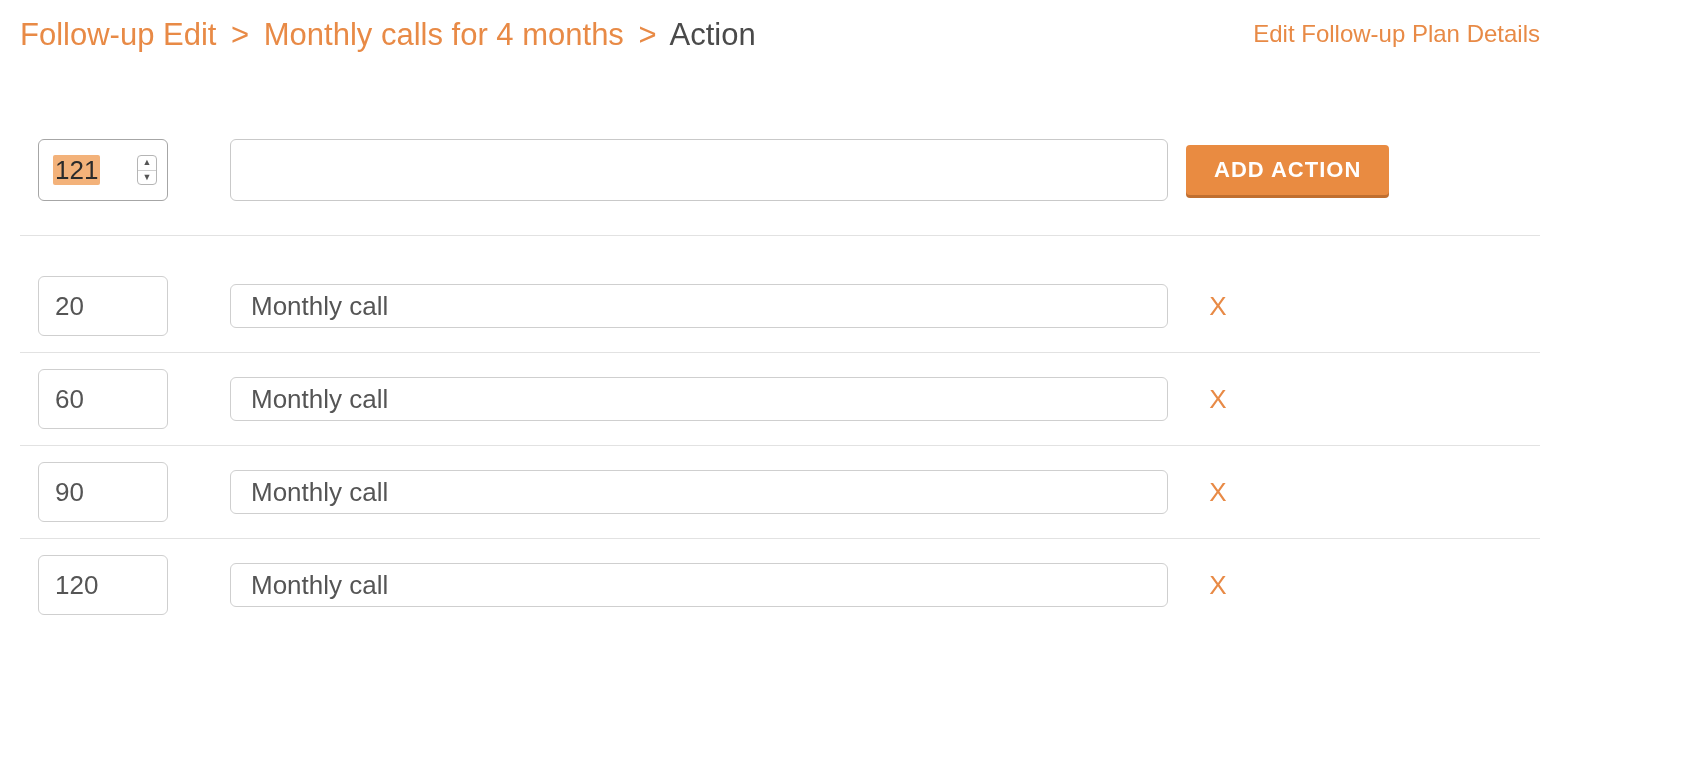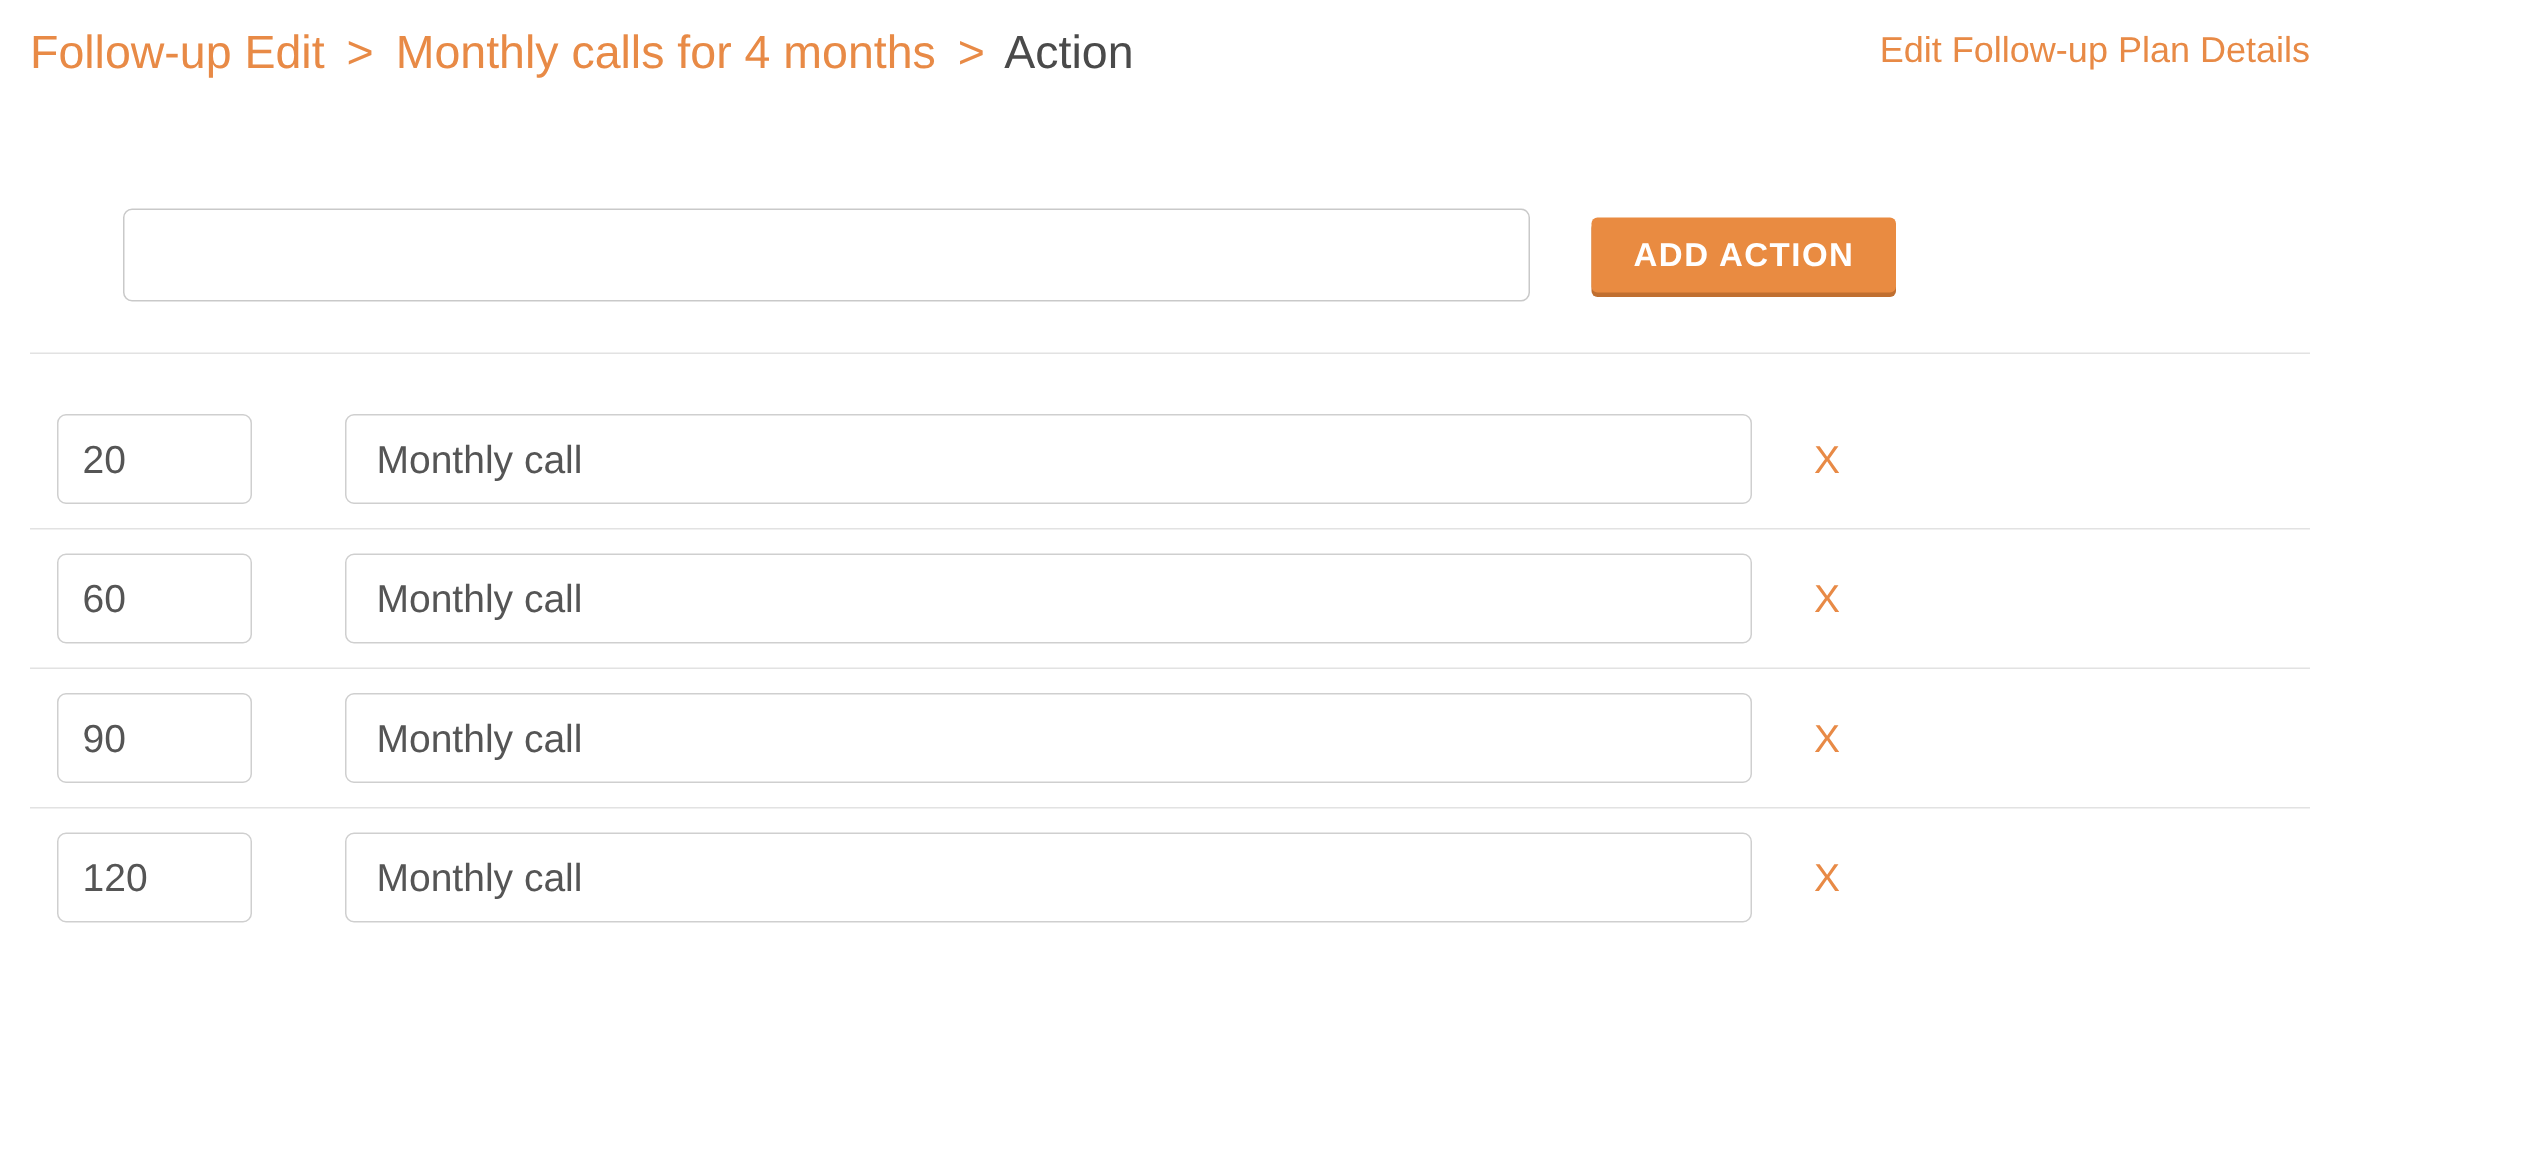--- a/index.html
+++ b/index.html
@@ -37,27 +37,27 @@
   .day-stepper{margin-left:18px;width:130px;height:62px;border:1px solid #a6a6a6;border-radius:6px;display:flex;align-items:center;justify-content:space-between;padding:0 10px 0 14px;background:#fff;}
   .day-stepper .val{display:inline;font-size:26px;}
   .day-stepper .val .sel{background:#f3b27a;color:#2b2b2b;padding:0 2px;border-radius:2px;}
   .spinner{width:20px;height:30px;border:1px solid #b5b5b5;border-radius:4px;display:flex;flex-direction:column;overflow:hidden;}
   .spinner .up,.spinner .down{flex:1;display:flex;align-items:center;justify-content:center;font-size:9px;color:#555;line-height:1;cursor:pointer;}
   .spinner .up{border-bottom:1px solid #cfcfcf;}
 
   .action-input{margin-left:62px;flex:1;max-width:938px;}
   .action-input input{width:100%;height:62px;border:1px solid #c9c9c9;border-radius:6px;font-size:26px;padding:0 18px;background:#fff;color:var(--text);}
 
-  .add-btn-wrap{margin-left:41px;}
+  .add-btn-wrap{margin-left:18px;}
   .add-btn{height:50px;padding:0 28px;background:var(--orange-btn);color:#fff;border:none;border-radius:4px;font-size:22px;font-weight:700;letter-spacing:1px;cursor:pointer;box-shadow:0 3px 0 #c06f30;}
 
   
   .row{display:flex;align-items:center;border-bottom:1px solid var(--hr);padding:16px 0;}
   .row .day-box{margin-left:18px;width:130px;height:60px;border:1px solid #cfcfcf;border-radius:6px;display:flex;align-items:center;padding:0 16px;font-size:26px;color:#555;background:#fff;}
-  .row .act-box{margin-left:62px;width:938px;height:60px;border:1px solid #cfcfcf;border-radius:6px;display:flex;align-items:center;padding:0 20px;font-size:26px;color:#555;background:#fff;}
+  .row .act-box{margin-left:62px;width:938px;height:44px;border:1px solid #cfcfcf;border-radius:6px;display:flex;align-items:center;padding:0 20px;font-size:26px;color:#555;background:#fff;}
   .row .delete{margin-left:36px;font-size:26px;color:var(--orange-link);cursor:pointer;user-select:none;width:28px;text-align:center;}
 
   .spacer{height:24px;}
 </style>
 </head>
 <body>
 
 <div class="page">
 
   <div class="header-row">
@@ -68,20 +68,27 @@
       <span class="bc-sep">&gt;</span>
       <span class="bc-current">Action</span>
     </div>
     <a href="#" class="edit-link">Edit Follow-up Plan Details</a>
   </div>
 
   <div class="table">
 
 
     <div class="add-row">
+      <div class="day-stepper">
+        <span class="val"><span class="sel">121</span></span>
+        <span class="spinner">
+          <span class="up">▲</span>
+          <span class="down">▼</span>
+        </span>
+      </div>
       <div class="action-input">
         <input type="text" value="" style="">
       </div>
       <div class="add-btn-wrap">
         <button class="add-btn">ADD ACTION</button>
       </div>
     </div>
 
     <div class="spacer"></div>
 

